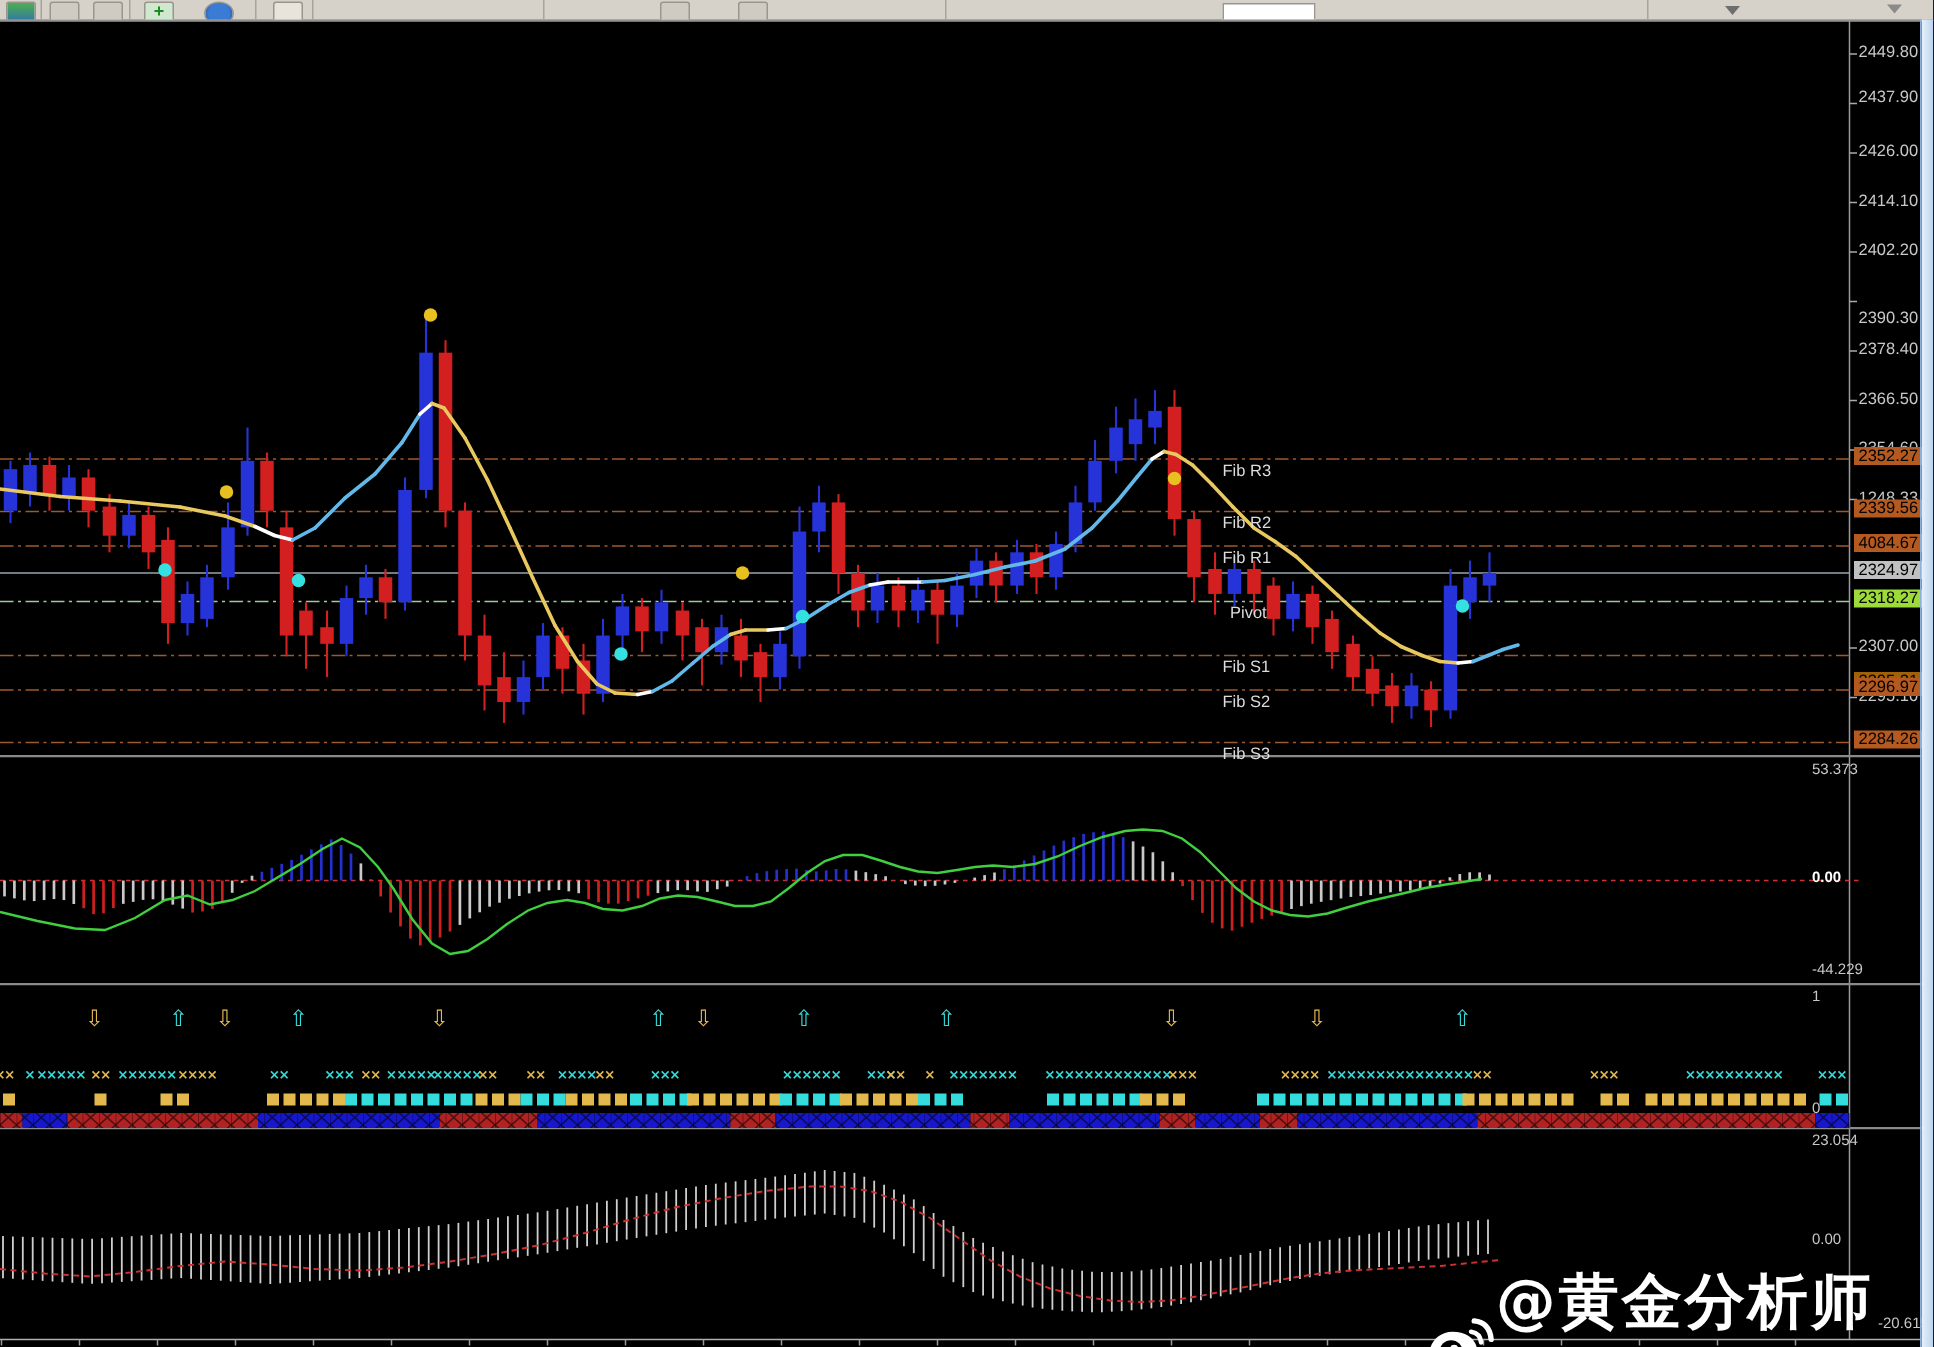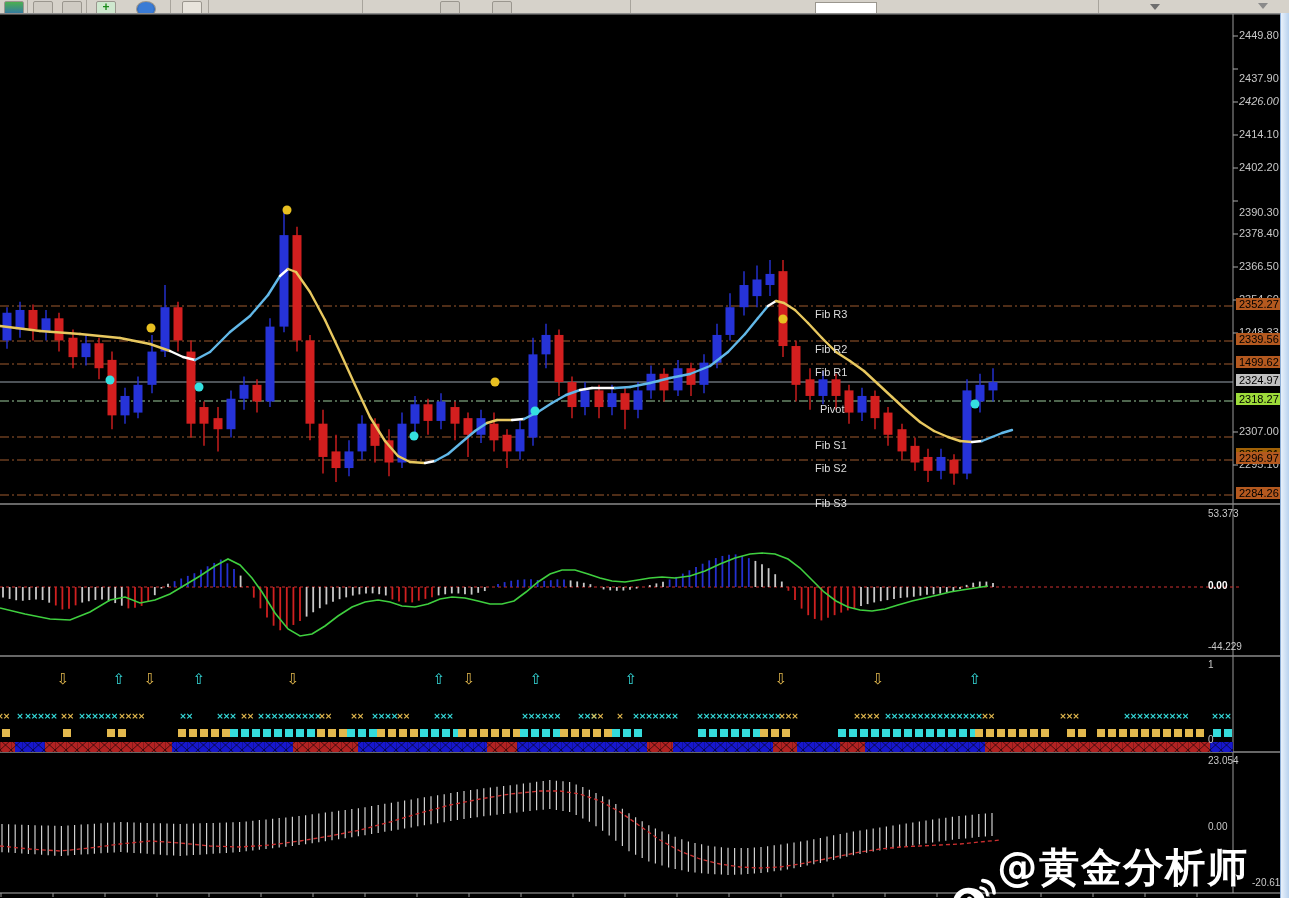--- a/index.html
+++ b/index.html
@@ -906,34 +906,34 @@
         <line x1="1233" y1="267" x2="1238" y2="267" stroke="#aaa" stroke-width="1"></line>
         <line x1="1233" y1="300" x2="1238" y2="300" stroke="#aaa" stroke-width="1"></line>
         <line x1="1233" y1="333" x2="1238" y2="333" stroke="#aaa" stroke-width="1"></line>
         <line x1="1233" y1="432" x2="1238" y2="432" stroke="#aaa" stroke-width="1"></line>
         <line x1="1233" y1="465" x2="1238" y2="465" stroke="#aaa" stroke-width="1"></line>
       </g>
     </svg>
 
   <div id="labels">
       <div class="ptick" style="top: 29px;">2449.80</div>
-      <div class="ptick" style="top: 72px;">2437.90</div>
-      <div class="ptick" style="top: 95px; font-style: italic;">2426.00</div>
+      <div class="ptick" style="top: 59px;">2437.90</div>
+      <div class="ptick" style="top: 95px;">2426.00</div>
       <div class="ptick" style="top: 128px;">2414.10</div>
       <div class="ptick" style="top: 161px;">2402.20</div>
       <div class="ptick" style="top: 206px;">2390.30</div>
       <div class="ptick" style="top: 227px;">2378.40</div>
       <div class="ptick" style="top: 260px;">2366.50</div>
       <div class="ptick" style="top: 293px;">2354.60</div>
       <div class="ptick" style="top: 326px;">1248.33</div>
       <div class="ptick" style="top: 425px;">2307.00</div>
       <div class="ptick" style="top: 458px;">2295.10</div>
       <div class="badge" style="top: 298px; background: rgb(180, 89, 31);">2352.27</div>
       <div class="badge" style="top: 333px; background: rgb(180, 89, 31);">2339.56</div>
-      <div class="badge" style="top: 356px; background: rgb(180, 89, 31);">1499.62</div>
+      <div class="badge" style="top: 356px; background: rgb(180, 89, 31);">4084.67</div>
       <div class="badge" style="top: 374px; background: rgb(192, 192, 192);">2324.97</div>
       <div class="badge" style="top: 393px; background: rgb(157, 219, 58); text-align: center;">2318.27</div>
       <div class="badge" style="top: 448px; background: #a16207;">2305.21</div>
       <div class="badge" style="top: 452px; background: rgb(180, 89, 31);">2296.97</div>
       <div class="badge" style="top: 487px; background: rgb(180, 89, 31);">2284.26</div>
       <div class="sc" style="top: 508px;">53.373</div>
       <div class="sc" style="top: 580px; font-weight: bold; color: rgb(255, 255, 255);">0.00</div>
       <div class="sc" style="top: 641px;">-44.229</div>
       <div class="sc" style="top: 659px;">1</div>
       <div class="sc" style="top: 734px;">0</div>

